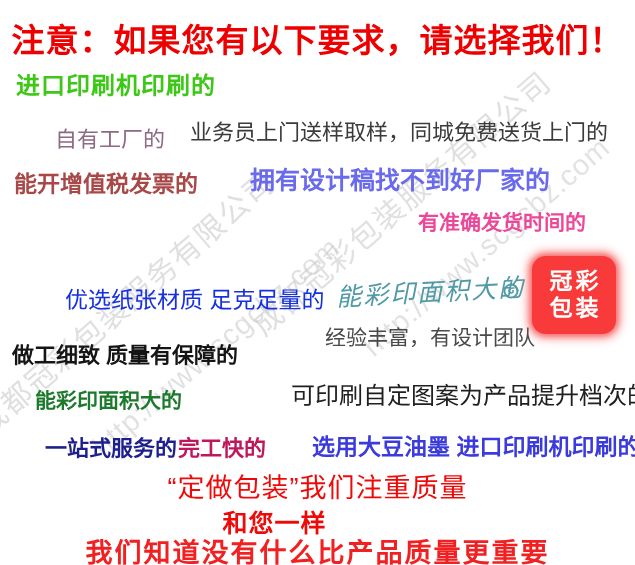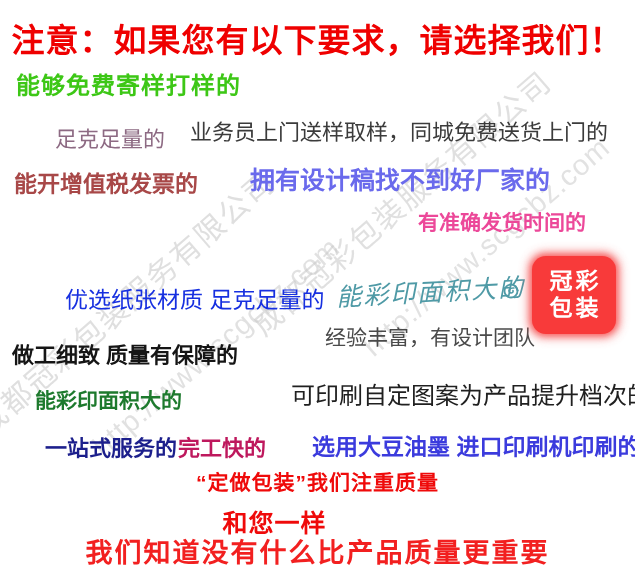--- a/index.html
+++ b/index.html
@@ -223,22 +223,22 @@
     font-size: 23px;
     font-weight: 700;
   }
 
   
   .close-1 {
     left: 0; top: 466px;
     width: 635px;
     text-align: center;
     color: #ef0a0a;
-    font-size: 21px;
-    font-weight: 700;
+    font-size: 27px;
+    font-weight: 400;
     letter-spacing: 1px;
   }
   .close-2 {
     left: 0; top: 503px;
     width: 549px;
     text-align: center;
     color: #ef0a0a;
     font-size: 25px;
     font-weight: 700;
     letter-spacing: 1px;
@@ -310,23 +310,23 @@
     <div class="wm wm-cn-1">成都冠彩包装服务有限公司</div>
     <div class="wm wm-url-1">http://www.scgcbz.com</div>
     <div class="wm wm-cn-2">成都冠彩包装服务有限公司</div>
     <div class="wm wm-url-2">http://www.scgcbz.com</div>
   </div>
 
   <div class="content">
 
     <div class="line headline">注意：如果您有以下要求，请选择我们！</div>
 
-    <div class="line r2-a">能够免费寄样打样的</div>
-
-    <div class="line r3-a">足克足量的</div>
+    <div class="line r2-a">进口印刷机印刷的</div>
+
+    <div class="line r3-a">自有工厂的</div>
     <div class="line r3-b">业务员上门送样取样，同城免费送货上门的</div>
 
     <div class="line r4-a">能开增值税发票的</div>
     <div class="line r4-b">拥有设计稿找不到好厂家的</div>
 
     <div class="line r5-a">有准确发货时间的</div>
 
     <div class="line r6-a">优选纸张材质 足克足量的</div>
     <div class="line calligraphy">能彩印面积大的</div>
 

